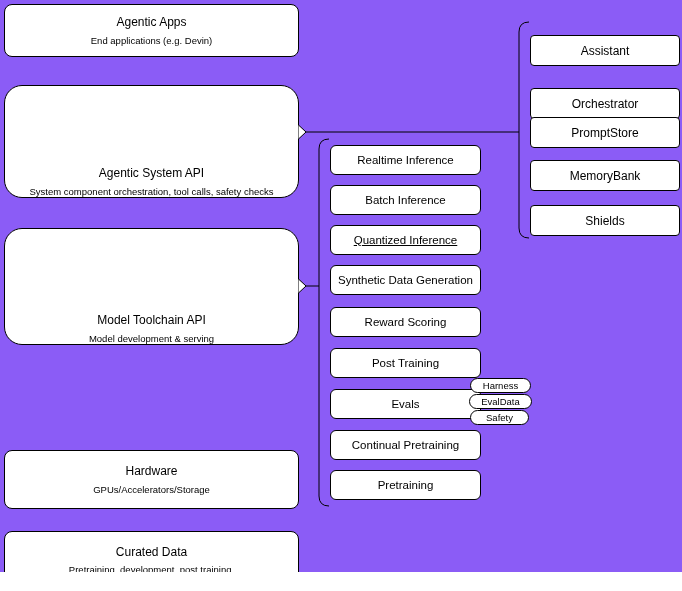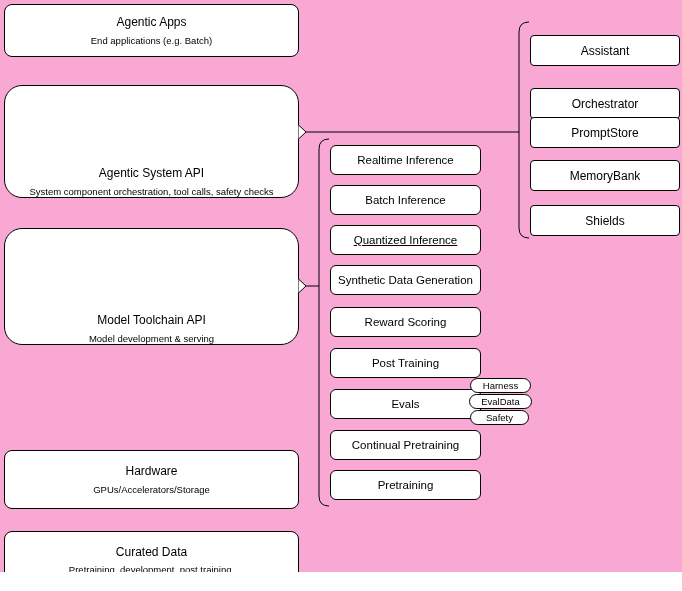--- a/index.html
+++ b/index.html
@@ -1,34 +1,34 @@
 <!DOCTYPE html>
 <html><head>
 <meta charset="utf-8">
 <style>
   html,body{margin:0;padding:0;background:#fff;}
-  .stage{position:relative;width:682px;height:572px;background:#f9a8d4;font-family:"Liberation Sans",sans-serif;color:#000;overflow:hidden;}
+  .stage{position:relative;width:682px;height:572px;background:#8b5cf6;font-family:"Liberation Sans",sans-serif;color:#000;overflow:hidden;}
   .node{position:absolute;box-sizing:border-box;border:1px solid #000;background:#fff;display:flex;align-items:center;justify-content:center;text-align:center;}
   .lbox{left:4px;width:295px;flex-direction:column;gap:5px;border-radius:8px;}
   .lbox.big{border-radius:18px;justify-content:flex-end;}
   .lbox .t{font-size:12px;line-height:1.2;}
   .lbox .s{font-size:9.5px;line-height:1.2;}
   .mbox{left:330px;width:151px;height:30px;border-radius:6px;font-size:11.5px;white-space:nowrap;z-index:2;}
   .rbox{left:530px;width:150px;height:31px;border-radius:4px;font-size:12px;white-space:nowrap;z-index:2;}
   .pill{position:absolute;box-sizing:border-box;border:1px solid #000;border-radius:8px;background:#fff;display:flex;align-items:center;justify-content:center;font-size:9.5px;z-index:4;}
   .wires{position:absolute;left:0;top:0;z-index:5;pointer-events:none;}
 </style>
 </head>
 <body>
 
 <div class="stage">
 
   <div class="node lbox" style="top:4px;height:53px;">
     <div class="t">Agentic Apps</div>
-    <div class="s">End applications (e.g. Batch)</div>
+    <div class="s">End applications (e.g. Devin)</div>
   </div>
 
   <div class="node lbox big" style="top:85px;height:113px;">
     <div class="t">Agentic System API</div>
     <div class="s">System component orchestration, tool calls, safety checks</div>
   </div>
 
   <div class="node lbox big" style="top:228px;height:117px;">
     <div class="t">Model Toolchain API</div>
     <div class="s">Model development &amp; serving</div>

